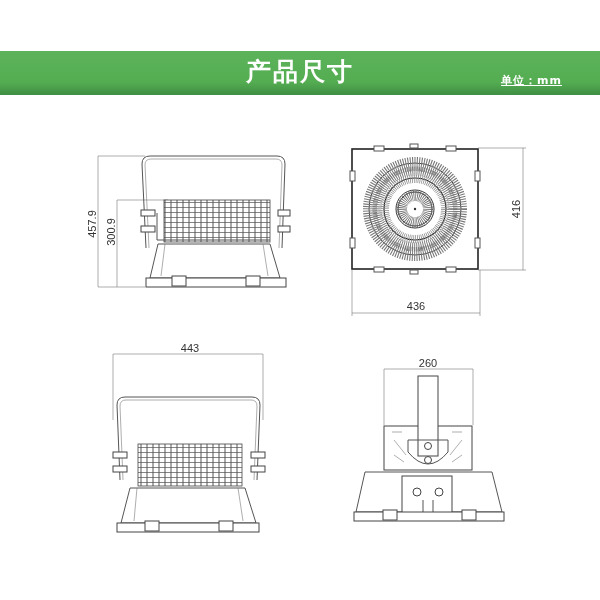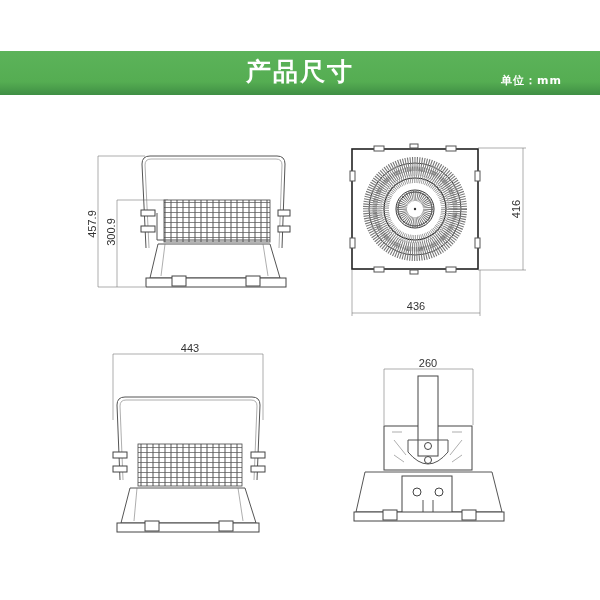--- a/index.html
+++ b/index.html
@@ -1,21 +1,21 @@
 <!DOCTYPE html>
 <html><head>
 <meta charset="utf-8">
 <style>
   html, body { margin:0; padding:0; background:#ffffff; }
   body { width:600px; height:600px; position:relative; overflow:hidden; font-family:"DejaVu Sans", sans-serif; }
   .banner { position:absolute; left:0; top:39px; width:600px; height:44px;
     background:linear-gradient(to bottom,#5cb35a 0%,#55ad52 70%,#3f8e44 100%);margin-top:12px; }
   .banner-title { position:absolute; left:0; right:0; top:6px; text-align:center; color:#fff;
     font-size:25px; font-weight:bold; letter-spacing:2px; line-height:30px; }
-  .banner-unit { position:absolute; right:38px; top:22px; color:#fff; font-size:11px; font-weight:bold; letter-spacing:1px; }
+  .banner-unit { position:absolute; right:38px; top:22px; color:#fff; font-size:11px; font-weight:bold; letter-spacing:1px;text-decoration:underline; }
   svg { position:absolute; left:0; top:0; }
   .dim { font-family:"Liberation Sans", sans-serif; font-size:11px; fill:#333; }
   .ln { stroke:#555; stroke-width:1; fill:none; }
   .thin { stroke:#777; stroke-width:0.6; fill:none; }
   .thick { stroke:#222; stroke-width:1.6; fill:none; }
 </style>
 </head>
 <body>
 
 <div class="banner">

